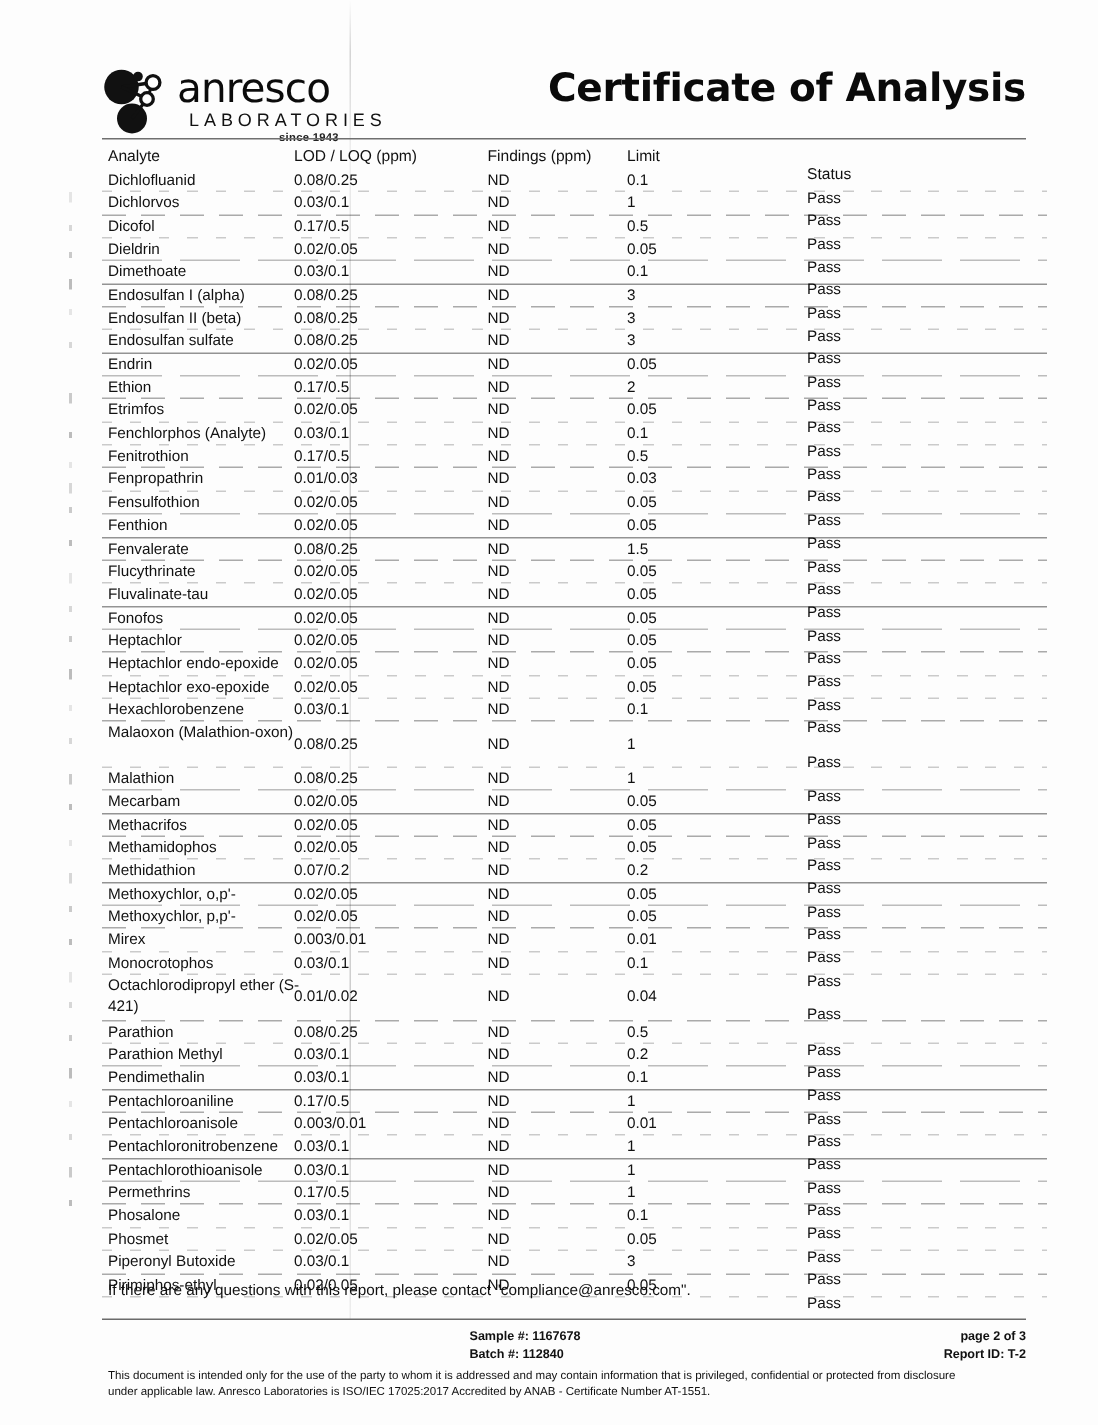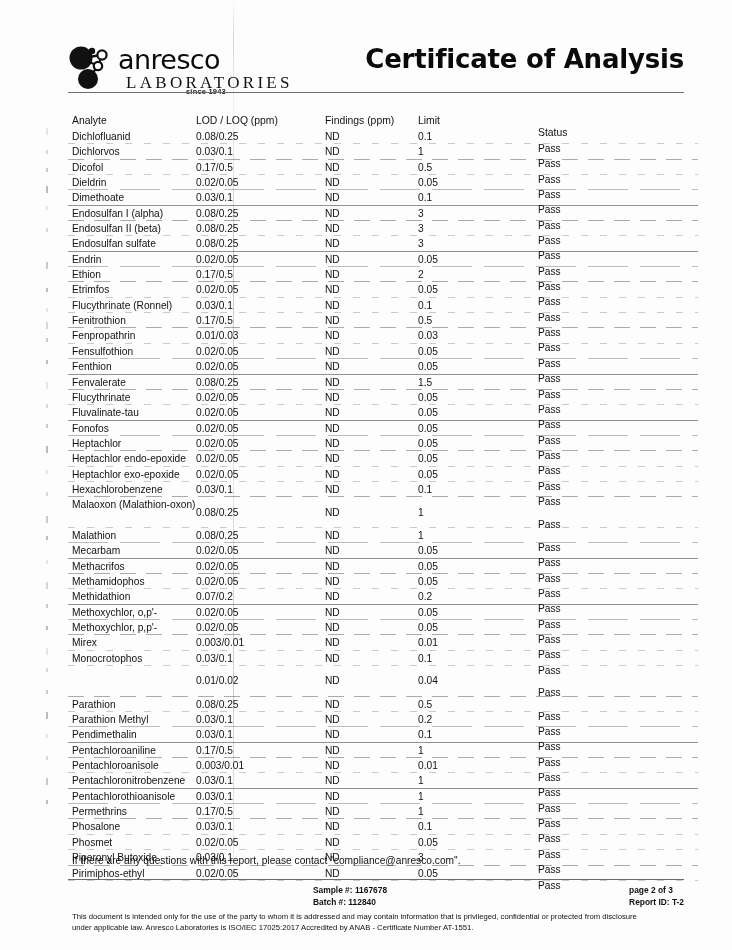--- a/index.html
+++ b/index.html
@@ -69,24 +69,24 @@
     top: 0px;
     font-size: 27px;
     letter-spacing: -0.6px;
     color: #0b0b0b;
     font-family: "DejaVu Sans", sans-serif;
   }
   .logo-sub {
     position: absolute;
     left: 58px;
     top: 29px;
-    font-size: 17px;
+    font-size: 12px;
     letter-spacing: 3.3px;
     color: #111;
-    font-family: Liberation Serif, serif;
+    font-family: Liberation Sans, sans-serif;
   }
   .logo-since {
     position: absolute;
     left: 118px;
     top: 43px;
     font-size: 7.5px;
     font-weight: bold;
     letter-spacing: 0.2px;
     color: #222;
   }
@@ -106,21 +106,21 @@
     right: 48px;
     top: 92px;
     height: 1px;
     background: #6f6f6f;
   }
 
   
   .table {
     position: absolute;
     left: 68px;
-    top: 112px;
+    top: 96px;
     width: 600px;
   }
   .trow {
     position: relative;
     height: 15.35px;
     line-height: 15.35px;
     font-size: 10.2px;
     white-space: nowrap;
   }
   .trow.tall {
@@ -186,21 +186,21 @@
   }
   .footer {
     position: absolute;
     left: 68px;
     right: 48px;
     top: 884px;
     height: 30px;
   }
   .f-left { position: absolute; left: 4px; top: 0; }
   .f-mid  { position: absolute; left: 245px; top: 0; text-align: left; }
-  .f-right{ position: absolute; right: 0; top: 0; }
+  .f-right{ position: absolute; right: 0; top: 0; text-align: right; }
   .f-line {
     font-size: 8.4px;
     line-height: 12.4px;
     color: #111;
     white-space: nowrap;
   }
   .f-line.b { font-weight: bold; }
   .f-url { font-weight: normal; }
   .disclaimer {
     position: absolute;
@@ -332,21 +332,21 @@
       </div>
       <div class="trow">
         <div class="c c-analyte">Etrimfos</div>
         <div class="c c-lod">0.02/0.05</div>
         <div class="c c-find">ND</div>
         <div class="c c-limit">0.05</div>
         <div class="c c-status">Pass</div>
         <div class="noise-rule nr-b" style="bottom: 0px;"></div>
       </div>
       <div class="trow">
-        <div class="c c-analyte">Flucythrinate (Ronnel)</div>
+        <div class="c c-analyte">Fenchlorphos (Analyte)</div>
         <div class="c c-lod">0.03/0.1</div>
         <div class="c c-find">ND</div>
         <div class="c c-limit">0.1</div>
         <div class="c c-status">Pass</div>
         <div class="noise-rule nr-b" style="bottom: 0px;"></div>
       </div>
       <div class="trow">
         <div class="c c-analyte">Fenitrothion</div>
         <div class="c c-lod">0.17/0.5</div>
         <div class="c c-find">ND</div>
@@ -516,20 +516,21 @@
       </div>
       <div class="trow">
         <div class="c c-analyte">Monocrotophos</div>
         <div class="c c-lod">0.03/0.1</div>
         <div class="c c-find">ND</div>
         <div class="c c-limit">0.1</div>
         <div class="c c-status">Pass</div>
         <div class="noise-rule nr-b" style="bottom: 0px;"></div>
       </div>
       <div class="trow tall">
+        <div class="c c-analyte">Octachlorodipropyl ether (S-421)</div>
         <div class="c c-lod">0.01/0.02</div>
         <div class="c c-find">ND</div>
         <div class="c c-limit">0.04</div>
         <div class="c c-status">Pass</div>
         <div class="noise-rule nr-a" style="bottom: 0px;"></div>
       </div>
       <div class="trow">
         <div class="c c-analyte">Parathion</div>
         <div class="c c-lod">0.08/0.25</div>
         <div class="c c-find">ND</div>

